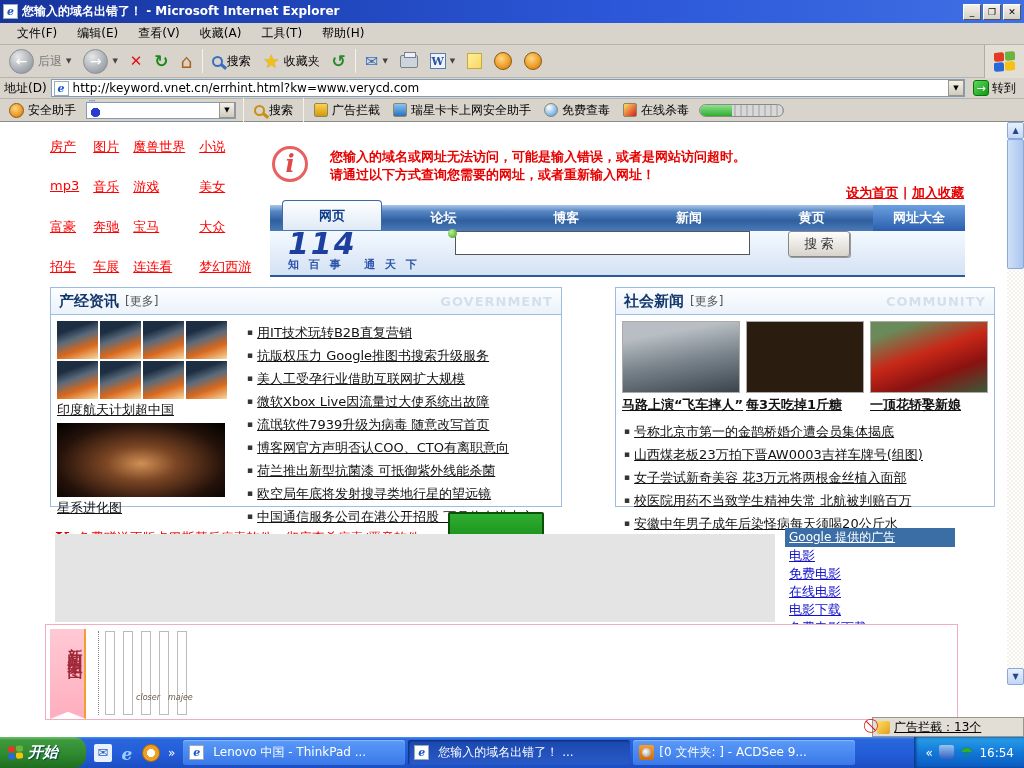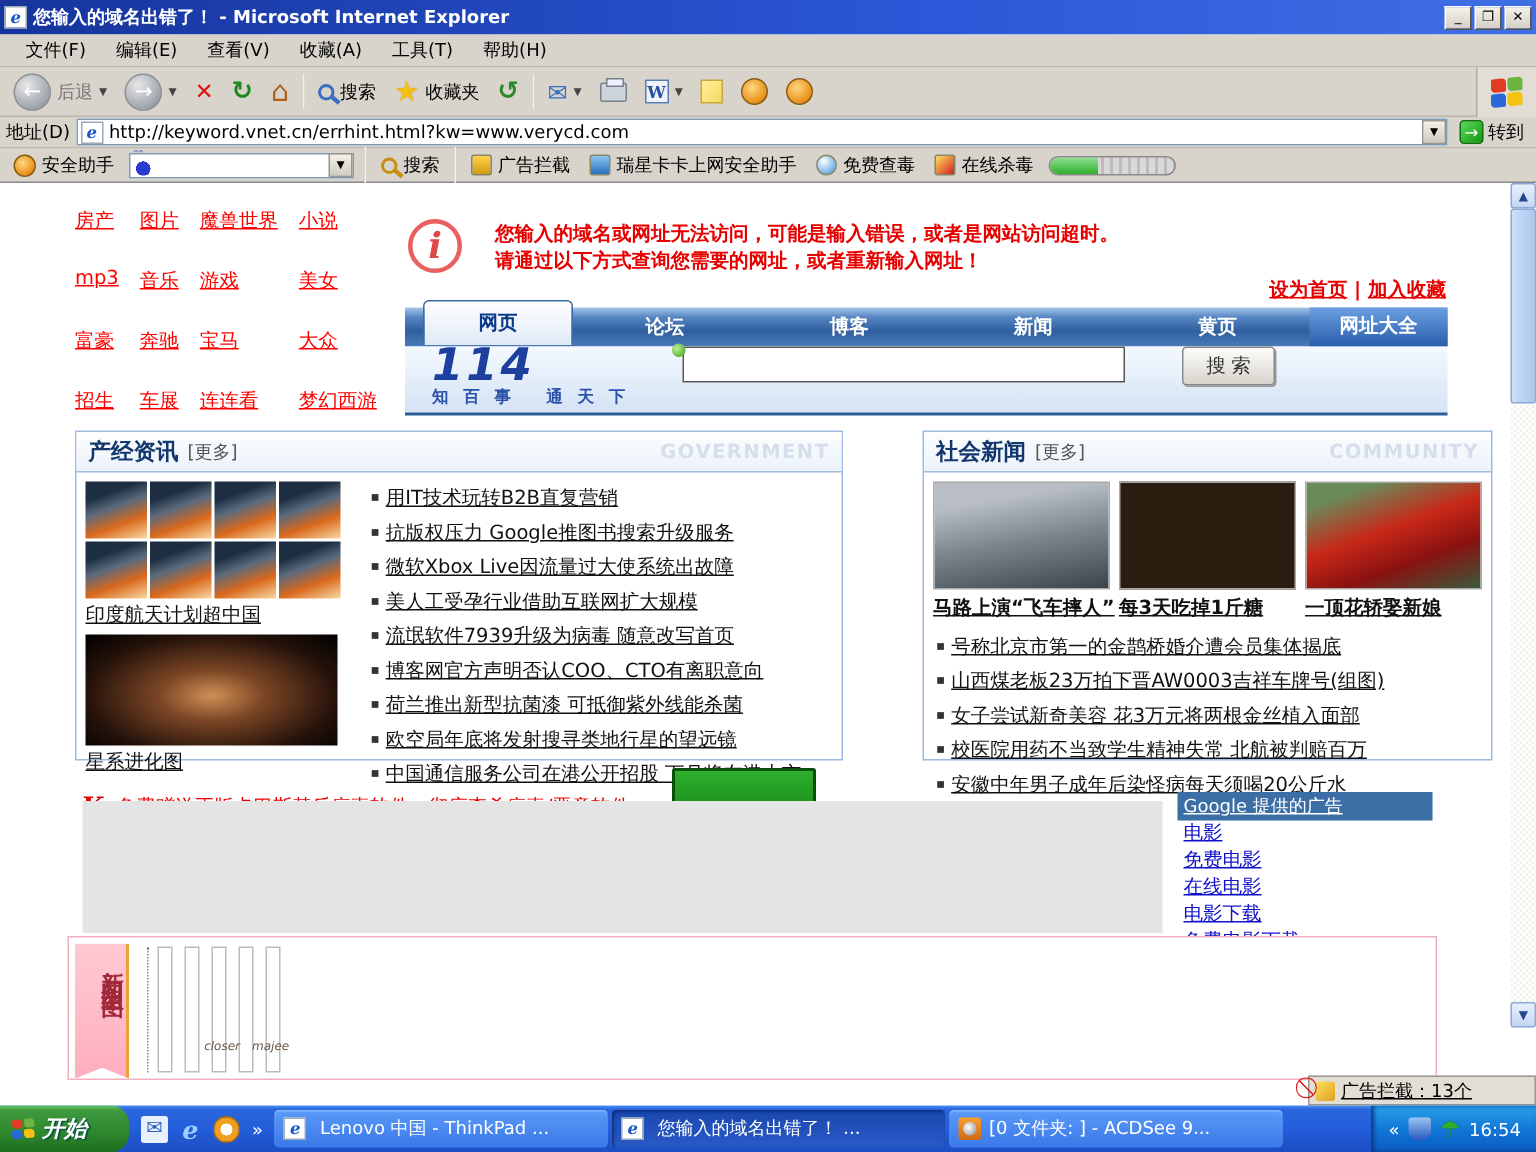--- a/index.html
+++ b/index.html
@@ -408,22 +408,22 @@
               <i></i>
               <i></i>
             </div>
           <a class="caption" data-interactable="true">印度航天计划超中国</a>
           <div class="galaxy" data-interactable="true"></div>
           <a class="caption" data-interactable="true">星系进化图</a>
         </div>
         <ul class="linkcol" data-interactable="false">
           <li data-interactable="false"><span class="bullet" data-interactable="false">▪</span><a class="newslink" data-interactable="true">用IT技术玩转B2B直复营销</a></li>
           <li data-interactable="false"><span class="bullet" data-interactable="false">▪</span><a class="newslink" data-interactable="true">抗版权压力 Google推图书搜索升级服务</a></li>
+          <li data-interactable="false"><span class="bullet" data-interactable="false">▪</span><a class="newslink" data-interactable="true">美人工受孕行业借助互联网扩大规模</a></li>
           <li data-interactable="false"><span class="bullet" data-interactable="false">▪</span><a class="newslink" data-interactable="true">微软Xbox Live因流量过大使系统出故障</a></li>
-          <li data-interactable="false"><span class="bullet" data-interactable="false">▪</span><a class="newslink" data-interactable="true">美人工受孕行业借助互联网扩大规模</a></li>
           <li data-interactable="false"><span class="bullet" data-interactable="false">▪</span><a class="newslink" data-interactable="true">流氓软件7939升级为病毒 随意改写首页</a></li>
           <li data-interactable="false"><span class="bullet" data-interactable="false">▪</span><a class="newslink" data-interactable="true">博客网官方声明否认COO、CTO有离职意向</a></li>
           <li data-interactable="false"><span class="bullet" data-interactable="false">▪</span><a class="newslink" data-interactable="true">荷兰推出新型抗菌漆 可抵御紫外线能杀菌</a></li>
           <li data-interactable="false"><span class="bullet" data-interactable="false">▪</span><a class="newslink" data-interactable="true">欧空局年底将发射搜寻类地行星的望远镜</a></li>
           <li data-interactable="false"><span class="bullet" data-interactable="false">▪</span><a class="newslink" data-interactable="true">中国通信服务公司在港公开招股 下月将在港上市</a></li>
         </ul>
       </div>
     </div>
 
     <div class="newsbox" id="rightbox" data-interactable="false">

